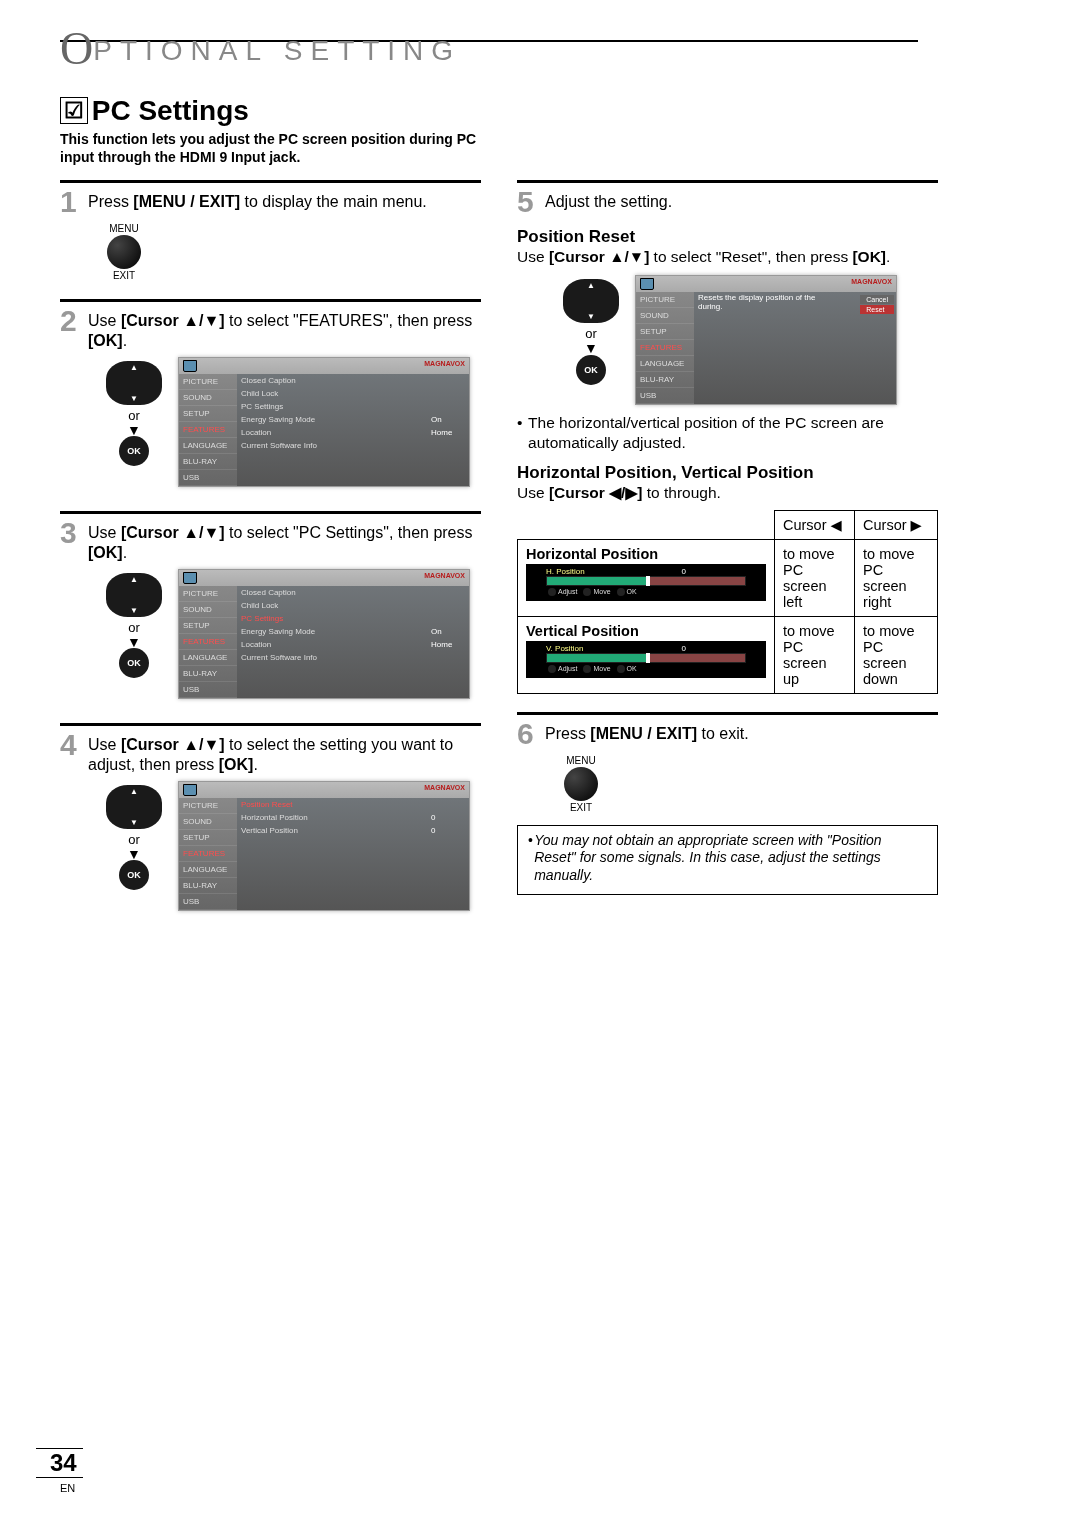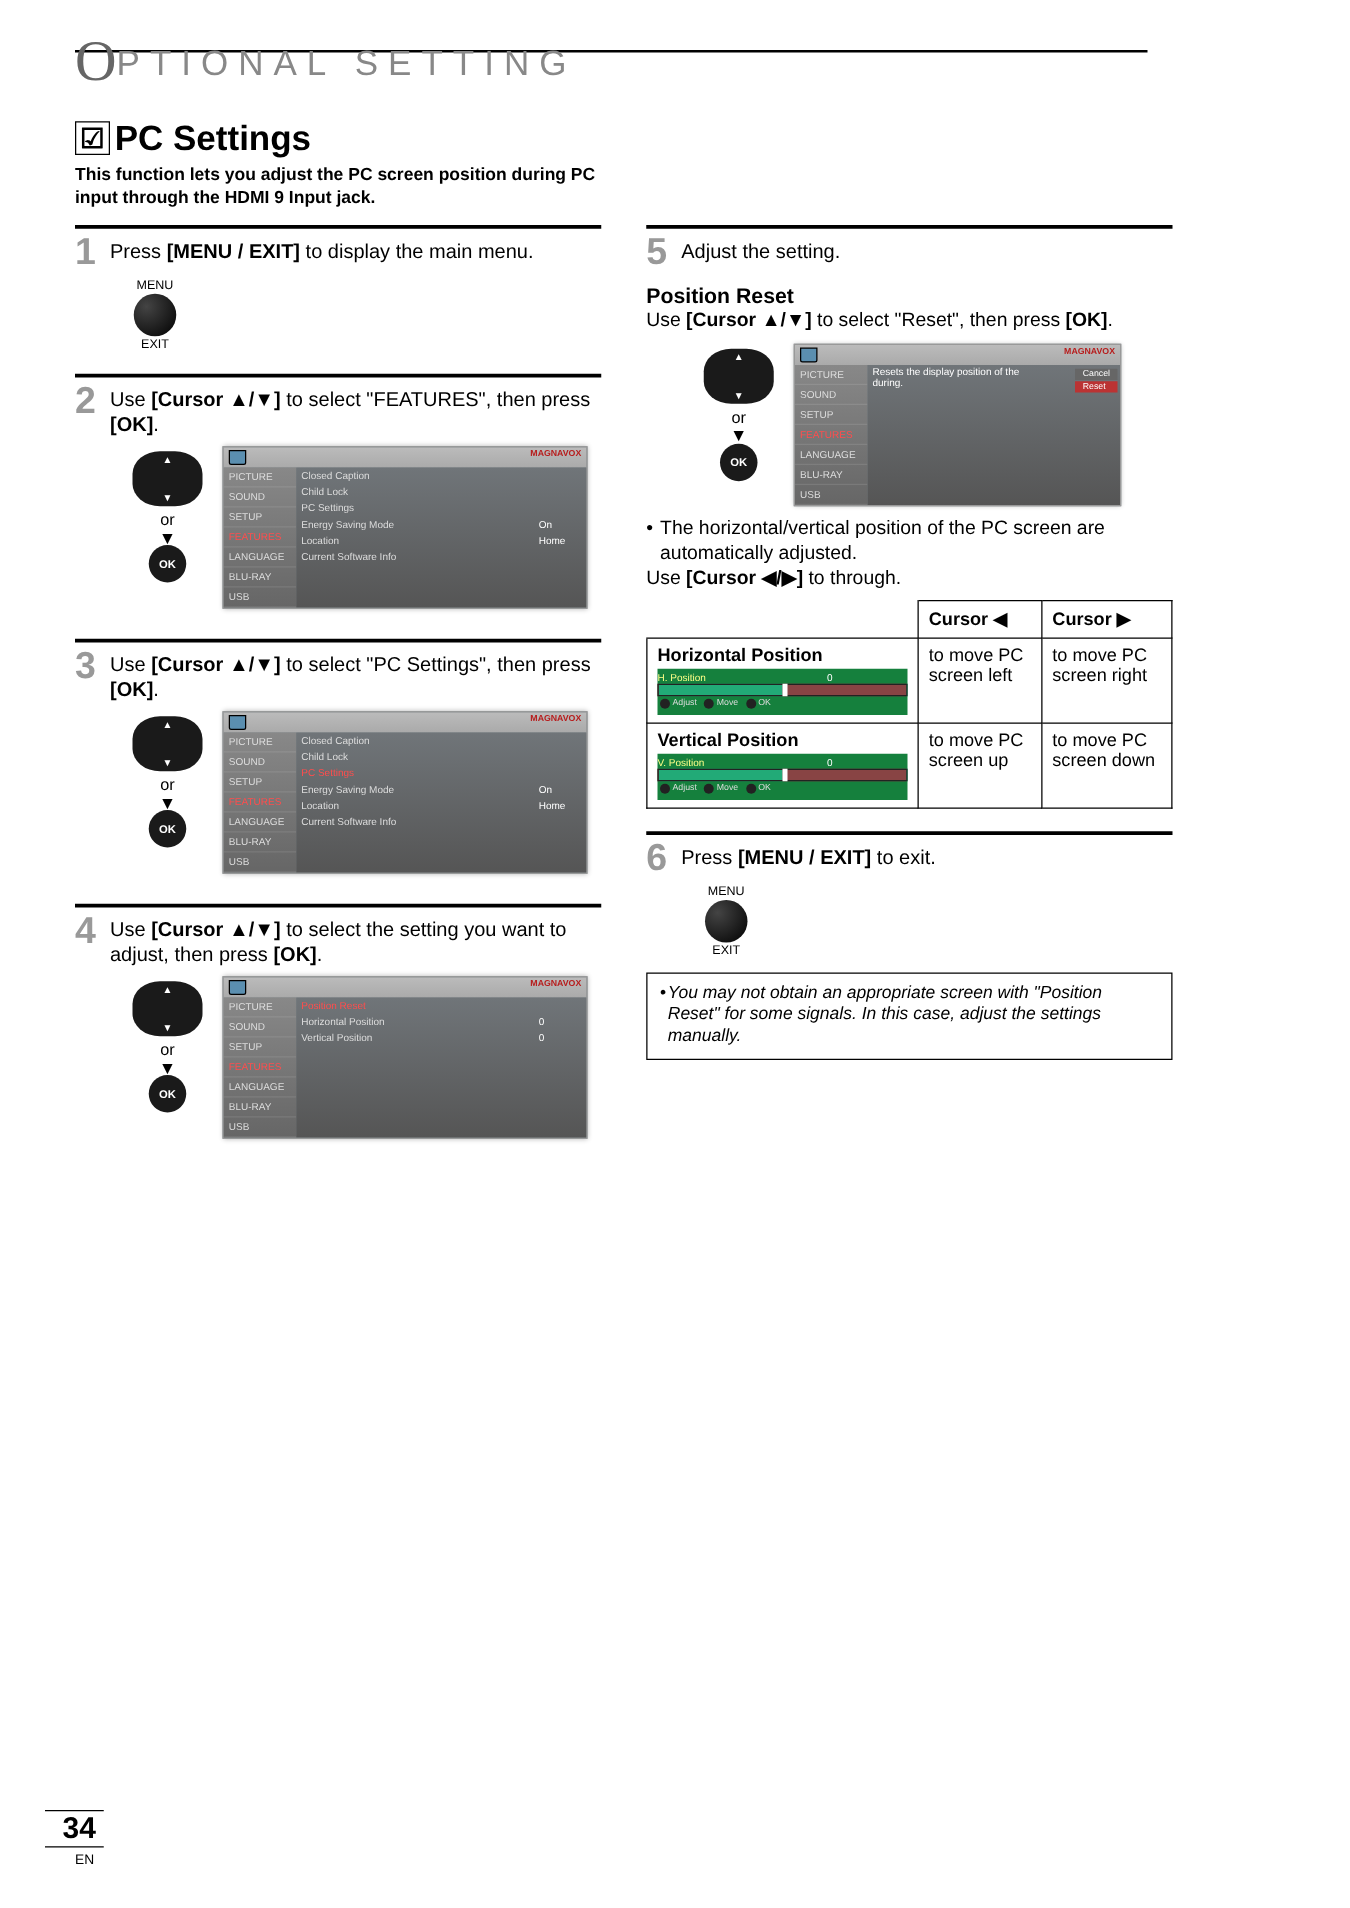--- a/index.html
+++ b/index.html
@@ -41,22 +41,22 @@
 .osd-hint { display:flex; gap:6px; color:#ddd; font-size:7px; padding:2px;}
 .osd-hint span { display:flex; align-items:center; gap:2px;}
 .osd-hint .ico { width:8px; height:8px; background:#222; border-radius:50%;}
 .block-row { display:flex; gap:10px; align-items:flex-start; margin-left:10px;}
 .subhead { font-size:17px; font-weight:bold; margin-top:10px;}
 .bodytext { font-size:15.5px; line-height:1.3;}
 .bullet { display:flex; font-size:15.5px; margin-top:8px; line-height:1.3;}
 .bullet .dot { width:14px;}
 table.cursor-table { border-collapse:collapse; width:100%; margin-top:6px; font-size:14.5px;}
 table.cursor-table th, table.cursor-table td { border:1px solid #000; padding:6px 8px; text-align:left; vertical-align:top;}
-table.cursor-table th { font-weight:bold;}
-.slider-osd { background:#15803d; padding:3px 0; margin-top:2px; width:200px;}
+table.cursor-table th { font-weight:normal;}
+.slider-osd { background:#000000; padding:3px 20px; margin-top:2px; width:200px;}
 .slider-label-row { color:#ff8; font-size:8px; display:flex;}
 .slider-label-row .val0 { margin-left:auto; margin-right:60px; color:#fff;}
 .slider-track { height:8px; background:linear-gradient(90deg,#2a7,#2a7 50%,#844 50%,#844); position:relative; border:1px solid #222;}
 .slider-track .thumb { position:absolute; left:50%; top:-1px; width:4px; height:10px; background:#fff;}
 .note-box { border:1px solid #000; padding:6px 10px 10px 10px; margin-top:12px;}
 .note-box .note-title { font-style:italic; font-weight:bold; font-size:16px;}
 .note-box .note-item { font-style:italic; font-size:14px; display:flex; line-height:1.25;}
 .note-box .note-item .dot { font-style:normal; width:12px;}
 .pagenum { position:absolute; bottom:30px; left:36px; text-align:left;}
 .pagenum .num { font-size:24px; font-weight:bold; border-top:1.5px solid #000; border-bottom:1.5px solid #000; display:inline-block; padding:0 6px 0 14px;}
@@ -289,20 +289,21 @@
          </div>
         </div>
       </div>
     </div>
 
     <div class="bullet">
           <div class="dot">•</div>
           <div>The horizontal/vertical position of the PC screen are automatically adjusted.</div>
         </div>
 
+    <div class="subhead">Horizontal Position, Vertical Position</div>
     <div class="bodytext"><span>Use </span><b>[Cursor ◀/▶]</b><span> to through.</span></div>
 
     <table class="cursor-table">
       <tbody>
             <tr>
               <th style="border-left:none;border-top:none;"></th>
               <th>Cursor ◀</th>
               <th>Cursor ▶</th>
             </tr>
       <tr>

